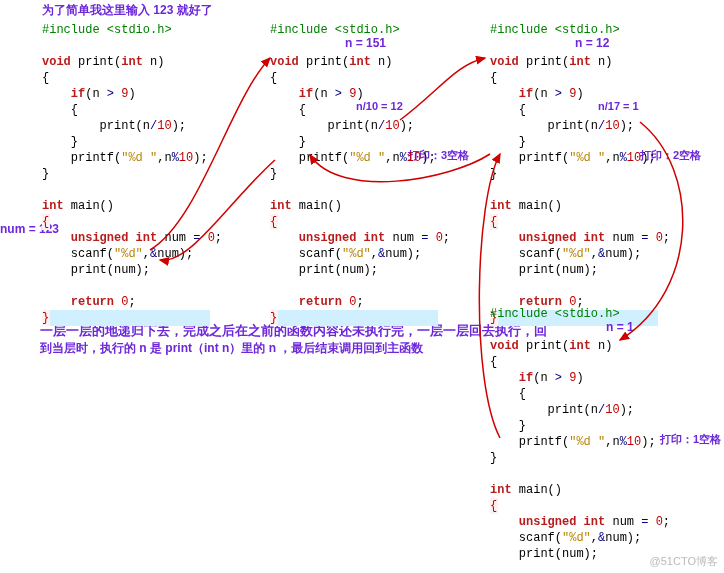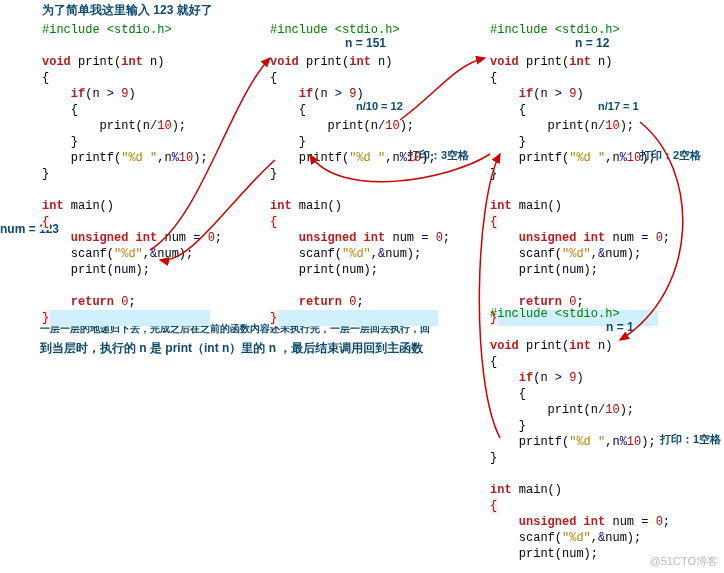--- a/index.html
+++ b/index.html
@@ -8,21 +8,21 @@
     width: 724px;
     height: 573px;
     box-sizing: border-box;
     font-family: "Consolas", "Courier New", monospace;
     font-size: 12px;
     background: #fff;
     position: relative;
     overflow: hidden;
   }
   .red-note {
-    color: #0c4a6e;
+    color: #6d28d9;
     font-family: "Microsoft YaHei", sans-serif;
     font-size: 12px;
     font-weight: bold;
     position: absolute;
   }
   .panel {
     position: absolute;
     line-height: 16px;
   }
   .code-line { white-space: pre; }
@@ -57,21 +57,21 @@
     font-size: 11px;
   }
 </style>
 </head>
 <body>
 
 <div class="red-note" style="left:42px; top:2px;">为了简单我这里输入 123 就好了</div>
 
 <div class="red-note" style="left:0px; top:222px;">num = 123</div>
 
-<div class="red-note" style="left:40px; top:322px; font-size:10px;text-align:right;">一层一层的地递归下去，完成之后在之前的函数内容还未执行完，一层一层回去执行，回</div>
+<div class="red-note" style="left:40px; top:322px; font-size:13px;text-align:right;">一层一层的地递归下去，完成之后在之前的函数内容还未执行完，一层一层回去执行，回</div>
 <div class="red-note" style="left:40px; top:340px; font-size:12px;">到当层时，执行的 n 是 print（int n）里的 n ，最后结束调用回到主函数</div>
 
 <div class="panel" style="left:42px; top:22px;">
 <div class="code-line"><span class="pp">#include &lt;stdio.h&gt;</span></div>
 <div class="code-line">&nbsp;</div>
 <div class="code-line"><span class="kw">void</span><span> print(</span><span class="kw">int</span><span> n)</span></div>
 <div class="code-line"><span>{</span></div>
 <div class="code-line"><span>    <span class="kw">if</span>(n <span class="op">&gt;</span> <span class="num">9</span>)</span></div>
 <div class="code-line"><span>    {</span></div>
 <div class="code-line"><span>        print(n<span class="op">/</span><span class="num">10</span>);</span></div>

